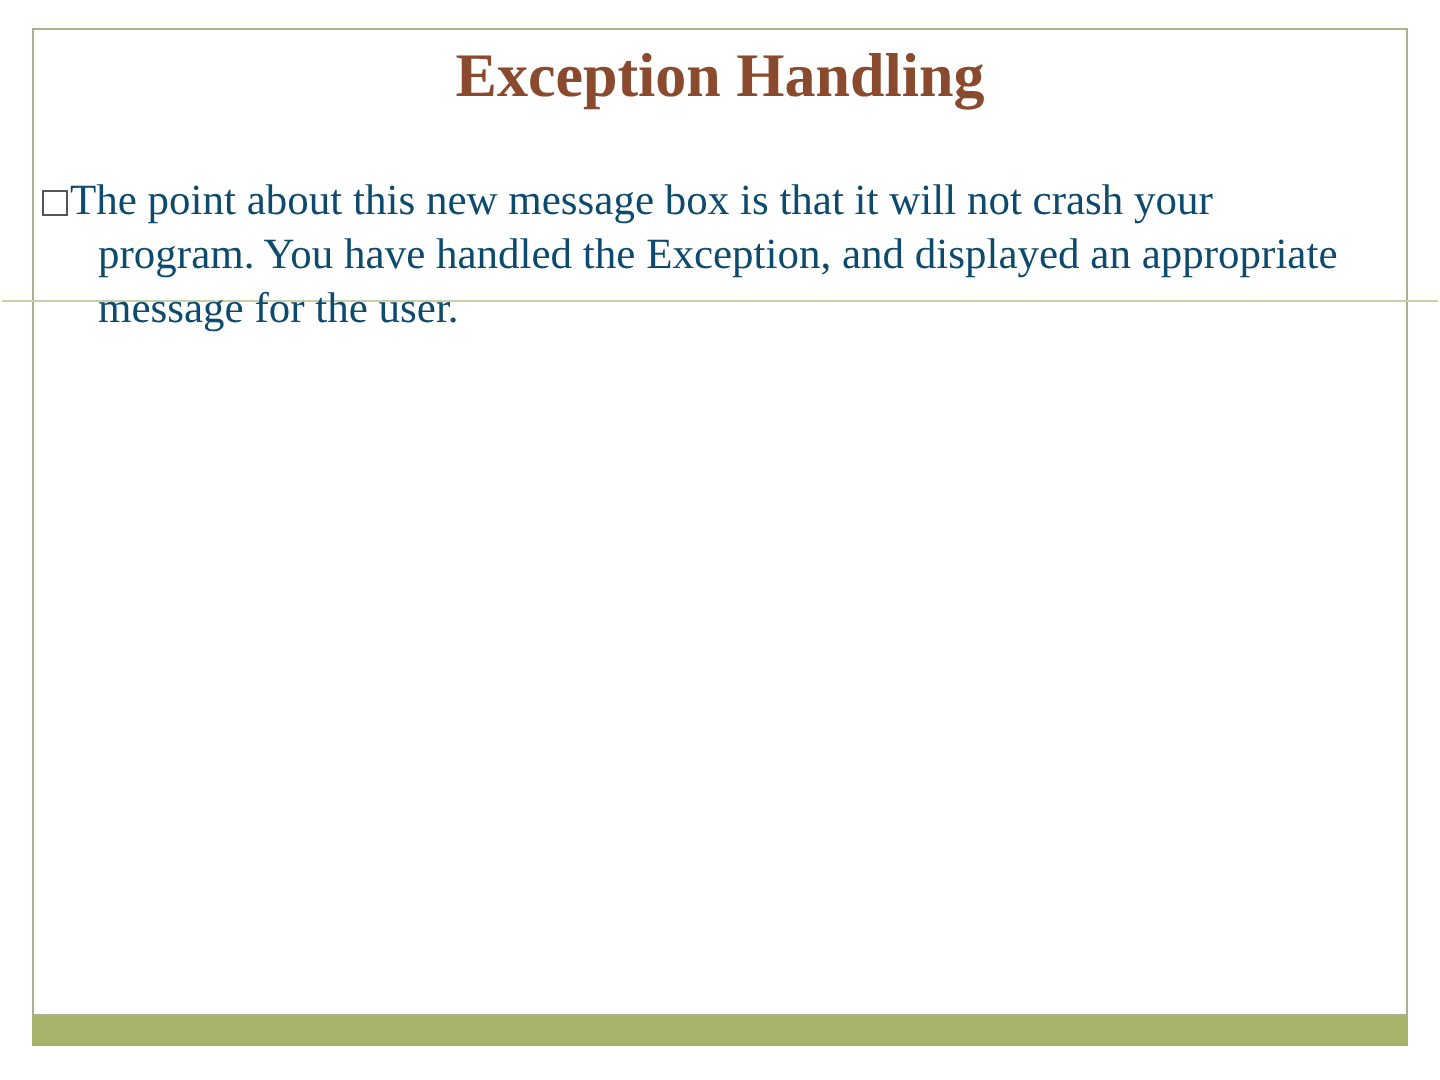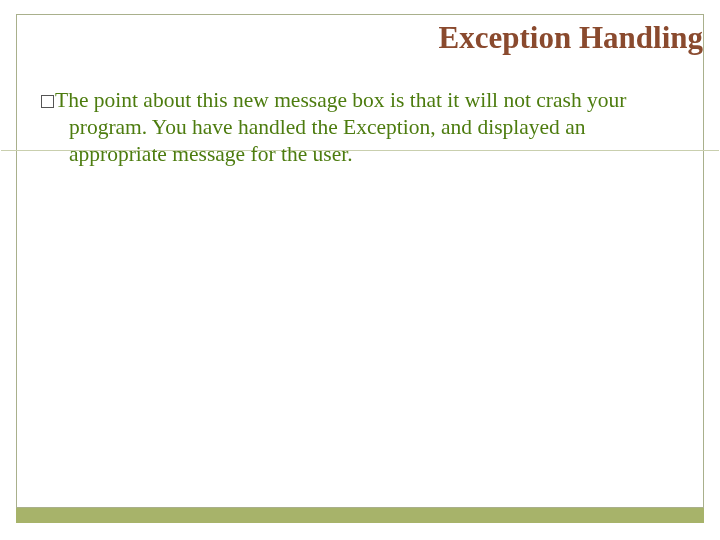--- a/index.html
+++ b/index.html
@@ -23,40 +23,40 @@
     left: 16px;
     right: 16px;
     top: 14px;
     bottom: 32px;
     border: 1px solid #a9b08c;
     box-sizing: border-box;
     padding: 0;
   }
   .title {
     margin: 4px 0 0 0;
-    text-align: right;
+    text-align: center;
     font-size: 31px;
     font-weight: bold;
     color: #8a4a2e;
     line-height: 1.25;
   }
   .rule {
     position: absolute;
     left: -16px;
     right: -16px;
     top: 135px;
     height: 0;
     border-top: 1px solid #c9cfae;
   }
   .body {
     position: absolute;
-    left: 24px;
+    left: 4px;
     right: 18px;
     top: 72px;
-    color: #4d7c0f;
+    color: #0c4a6e;
     font-size: 21.5px;
     line-height: 1.25;
   }
   .item {
     margin: 0 0 2px 0;
   }
   .bullet-box {
     display: inline-block;
     width: 13px;
     height: 13px;

